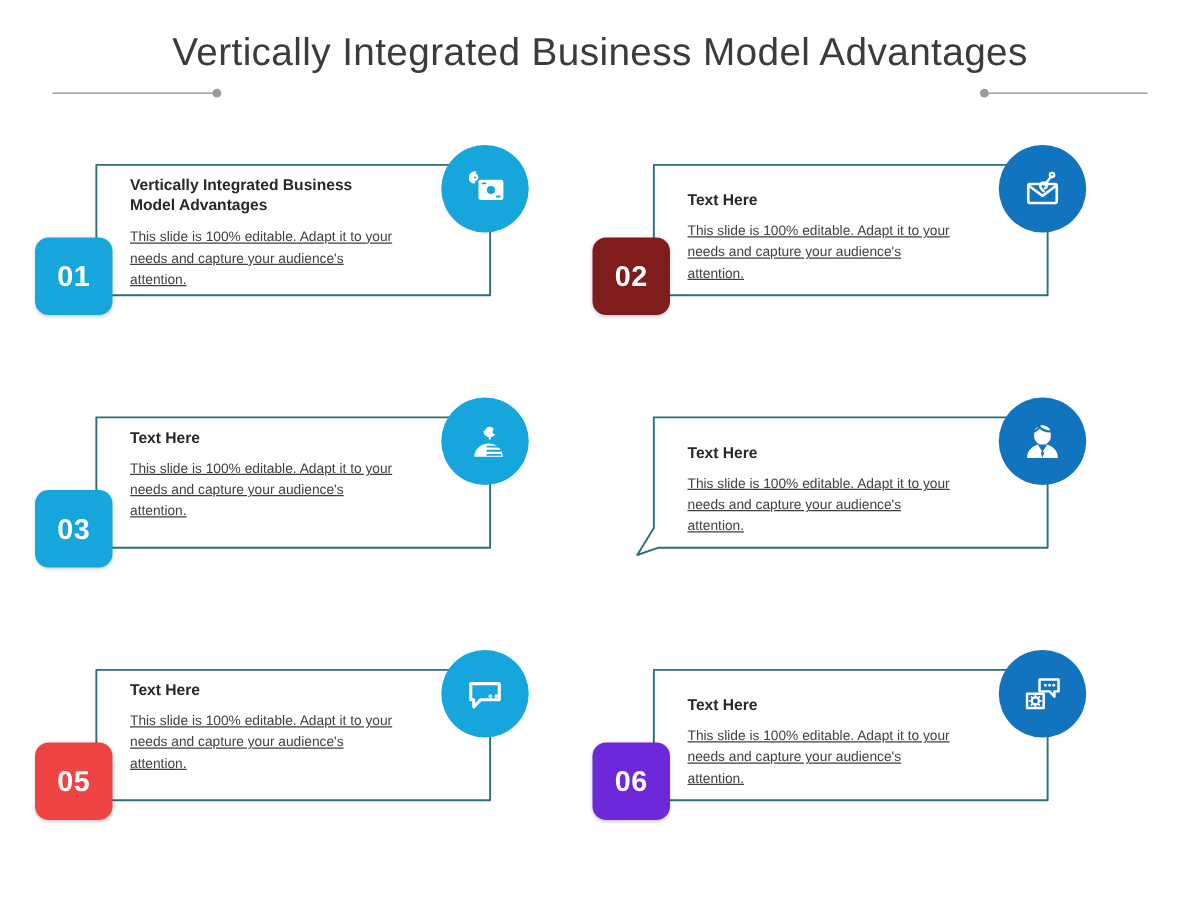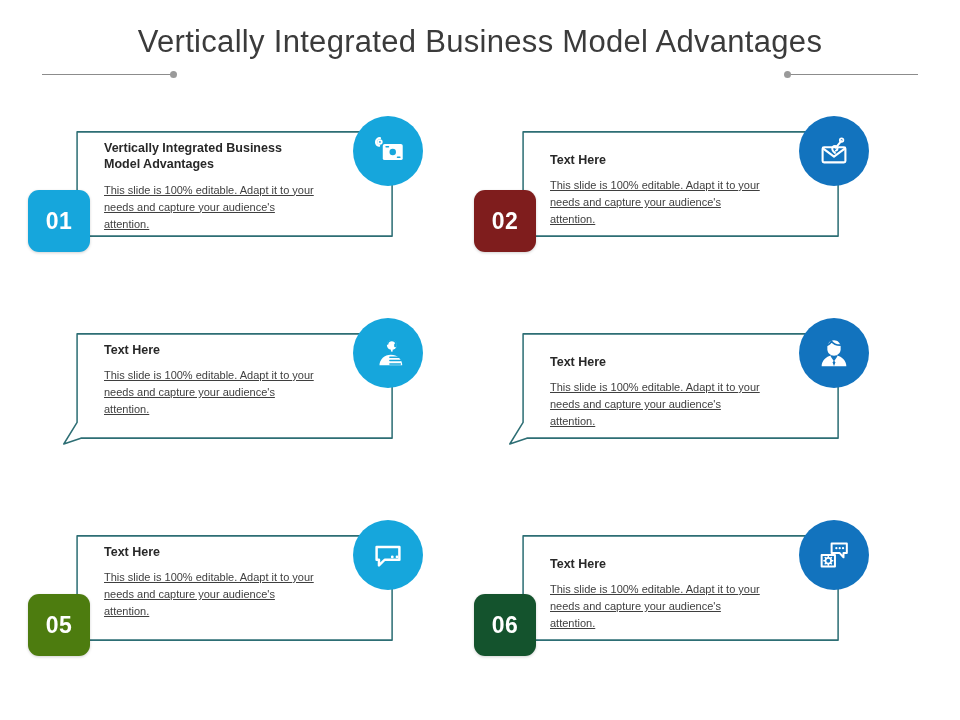--- a/index.html
+++ b/index.html
@@ -204,20 +204,23 @@
     </svg>
       </div>
   </div>
     <div class="card layout-a" style="left: 22px; top: 222px;">
     <div class="card-frame">
       <svg viewBox="-16 0 352 120" preserveAspectRatio="none">
         <path d="M 2 6 L 334 6 L 334 112 L 30 112 L 6 112 L -12 118 L 2 96 Z" fill="none" stroke="#2d6e74" stroke-width="1.6" stroke-linejoin="round"></path>
       </svg>
     </div>
 
+    <div class="badge" style="background:#16a6dc">
+      <span>03</span>
+    </div>
 
     <div class="card-body">
       <p class="card-heading">Text Here</p>
       <p class="card-desc">This slide is 100% editable. Adapt it to your needs and capture your audience's attention.</p>
     </div>
 
     <div class="icon-circle" style="background:#16a6dc">
     <svg width="38" height="38" viewBox="0 0 40 40" fill="none">
       <circle cx="24" cy="11.5" r="5.2" fill="#fff"></circle>
       <path d="M19.5 10.5a4.6 4.6 0 0 1 9 0" stroke="#16a6dc" stroke-width="1.7" stroke-linecap="round"></path>
@@ -251,21 +254,21 @@
     </svg>
       </div>
   </div>
     <div class="card layout-a" style="left: 22px; top: 424px;">
     <div class="card-frame">
       <svg viewBox="-16 0 352 120" preserveAspectRatio="none">
         <path d="M 2 6 L 334 6 L 334 112 L 30 112 L 6 112 L -12 118 L 2 96 Z" fill="none" stroke="#2d6e74" stroke-width="1.6" stroke-linejoin="round"></path>
       </svg>
     </div>
 
-    <div class="badge" style="background:#4d7c0f">
+    <div class="badge" style="background:#ef4444">
       <span>05</span>
     </div>
 
     <div class="card-body">
       <p class="card-heading">Text Here</p>
       <p class="card-desc">This slide is 100% editable. Adapt it to your needs and capture your audience's attention.</p>
     </div>
 
     <div class="icon-circle" style="background:#16a6dc">
     <svg width="38" height="38" viewBox="0 0 40 40" fill="none">
@@ -275,21 +278,21 @@
     </svg>
       </div>
   </div>
     <div class="card layout-b" style="left: 468px; top: 424px;">
     <div class="card-frame">
       <svg viewBox="-16 0 352 120" preserveAspectRatio="none">
         <path d="M 2 6 L 334 6 L 334 112 L 30 112 L 6 112 L -12 118 L 2 96 Z" fill="none" stroke="#2d6e74" stroke-width="1.6" stroke-linejoin="round"></path>
       </svg>
     </div>
 
-    <div class="badge" style="background:#14532d">
+    <div class="badge" style="background:#6d28d9">
       <span>06</span>
     </div>
 
     <div class="card-body">
       <p class="card-heading">Text Here</p>
       <p class="card-desc">This slide is 100% editable. Adapt it to your needs and capture your audience's attention.</p>
     </div>
 
     <div class="icon-circle" style="background:#1273be">
     <svg width="38" height="38" viewBox="0 0 40 40" fill="none">

